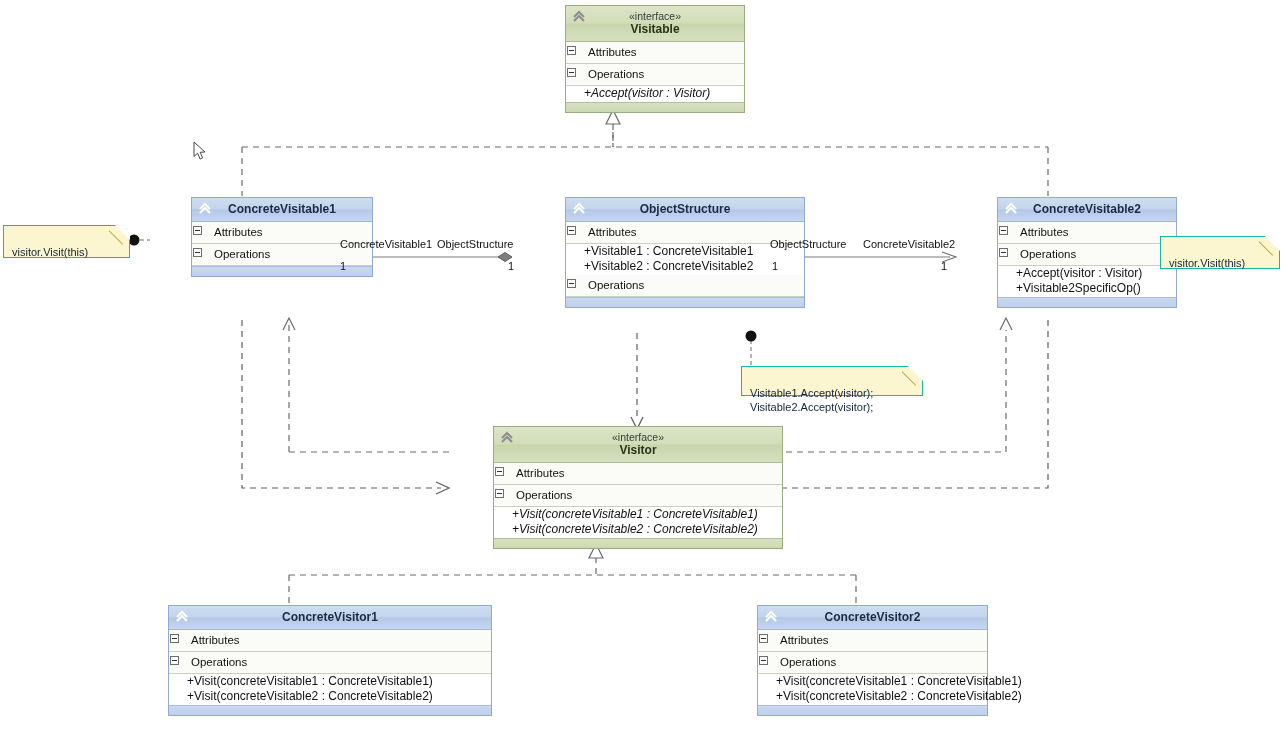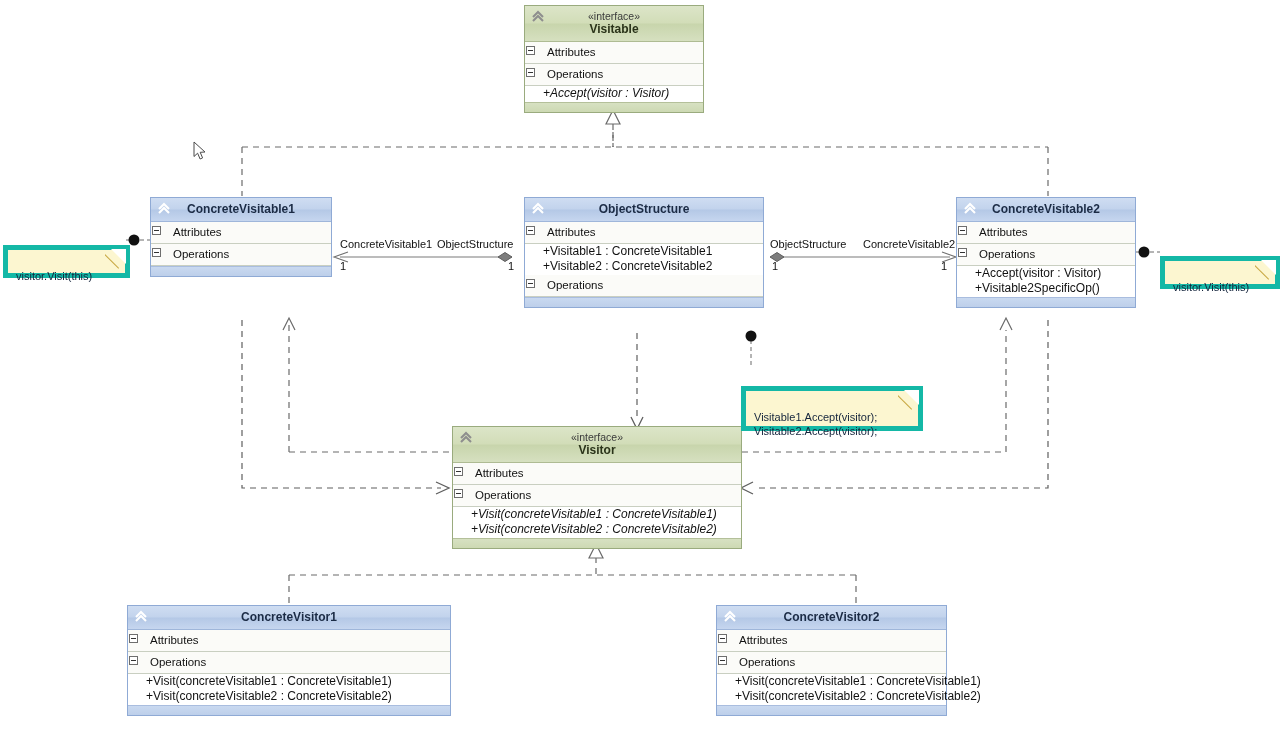--- a/index.html
+++ b/index.html
@@ -27,20 +27,21 @@
   }
 
   
   .uml-class {
     position: absolute;
     box-sizing: border-box;
     border: 1px solid #8faad5;
     background: #b91c1c;
     font-size: 11.5px;
     color: #1b1b1b;
+    margin-left: 41px;
   }
   .uml-class.iface {
     border: 1px solid #9aab7e;
   }
 
   .cls-header {
     position: relative;
     box-sizing: border-box;
     background: linear-gradient(to bottom, #cfddf2 0%, #c2d3ec 48%, #b4c8e6 52%, #c6d6ef 100%);
     border-bottom: 1px solid #9fb6da;
@@ -130,27 +131,26 @@
   .iface .cls-footer {
     background: linear-gradient(to bottom, #d7e1c2 0%, #cdd9b3 100%);
     border-top: 1px solid #b4c09a;
   }
 
   
   .uml-note {
     position: absolute;
     box-sizing: border-box;
     background: #fcf6d0;
-    border: 5px solid #14b8a6;
+    border: 1px solid #14b8a6;
     font-size: 11px;
     line-height: 14px;
     color: #14243c;
     padding: 5px 8px 5px 8px;
     white-space: pre-line;
-    margin-top: 20px;
   }
   .note-fold {
     position: absolute;
     right: -1px;
     top: -1px;
     width: 0;
     height: 0;
     border-left: 15px solid transparent;
     border-top: 15px solid #ffffff;
   }
@@ -458,21 +458,21 @@
     <span class="note-fold"></span>
     <span class="note-fold-edge"></span>
   </div>
 
   <div class="uml-note" style="left:1160px; top:236px; width:120px; height:33px;">
     <span>visitor.Visit(this)</span>
     <span class="note-fold"></span>
     <span class="note-fold-edge"></span>
   </div>
 
-  <div class="uml-note" style="left:741px; top:366px; width:182px; height:45px;">
+  <div class="uml-note" style="left:741px; top:366px; width:182px; height:30px;">
     <span>Visitable1.Accept(visitor);
 Visitable2.Accept(visitor);</span>
     <span class="note-fold"></span>
     <span class="note-fold-edge"></span>
   </div>
 
   <div class="edge-label" style="left:340px; top:238px;">ConcreteVisitable1</div>
   <div class="edge-label" style="left:437px; top:238px;">ObjectStructure</div>
   <div class="mult-label" style="left:340px; top:260px;">1</div>
   <div class="mult-label" style="left:508px; top:260px;">1</div>

